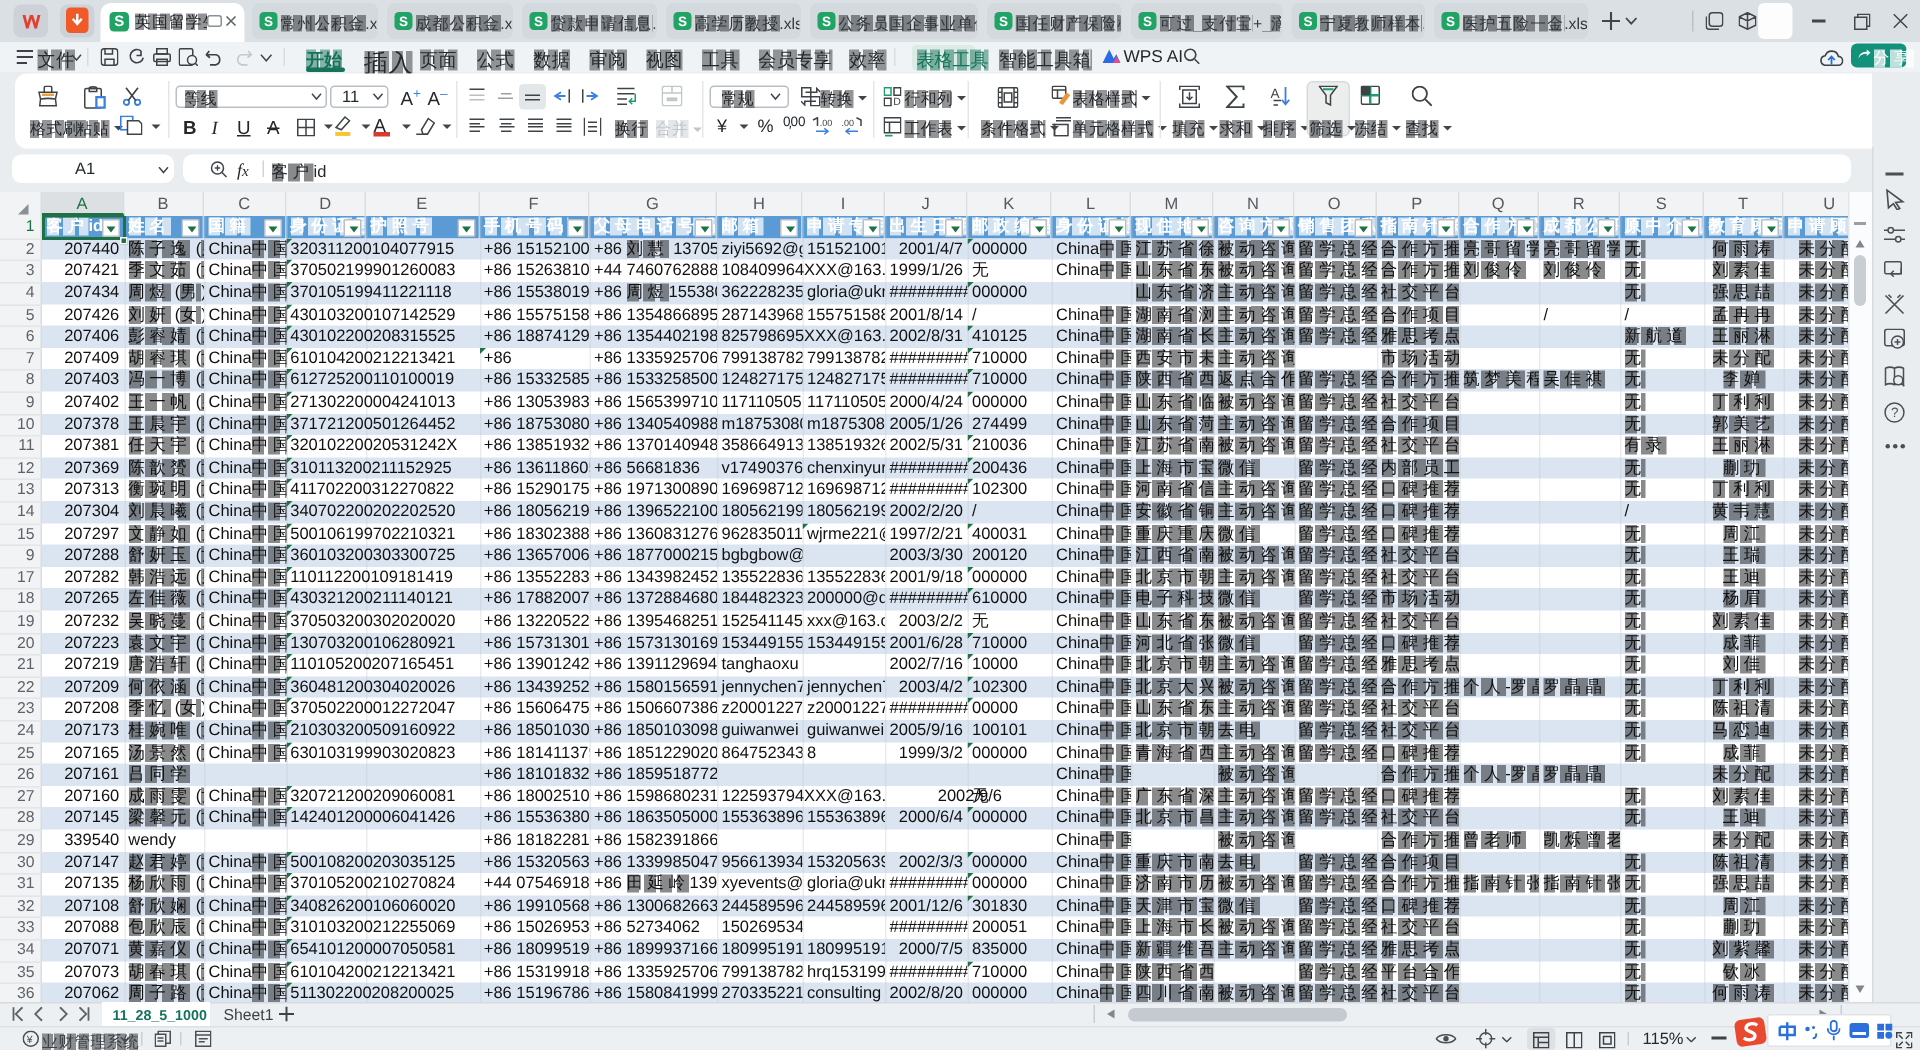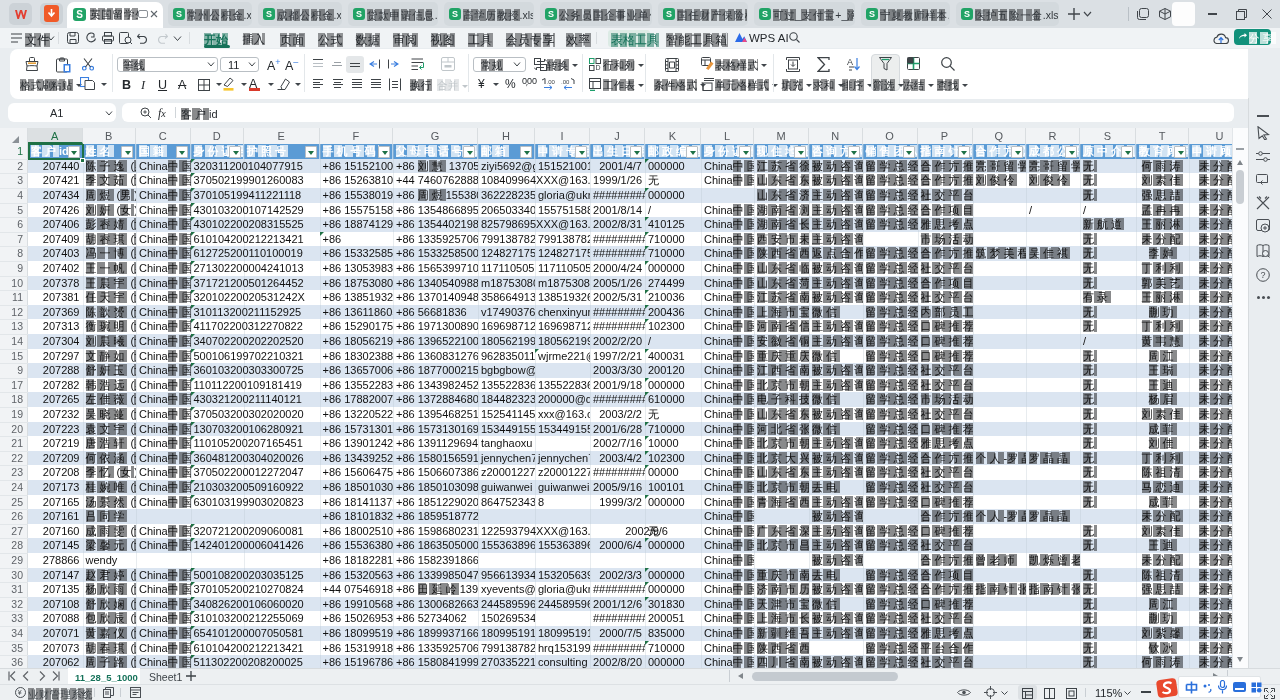--- a/index.html
+++ b/index.html
@@ -117,21 +117,21 @@
   </svg>
 <svg class="icon" style="left:157px;top:32.5px" width="11" height="11" viewBox="0 0 11 11">
     <path d="M8.5 1 L10.5 3.5 L8 5.5 M10.2 3.5 H4 A3.5 3.5 0 0 0 4 10.2 H8" fill="none" stroke="#c3c9cd" stroke-width="1.1"></path>
   </svg>
 <svg class="icon" style="left:173px;top:36px" width="9" height="6" viewBox="0 0 9 6">
     <path d="M1 0.5 L4.5 4.5 L8 0.5" stroke="#41464b" fill="none"></path>
   </svg>
 <div class="sep" style="left:189px;top:32px;height:12px"></div>
 <div class="ab" style="left:204px;top:31.5px;font-size:12px;font-weight:bold;color:#16725a"><i class="kt">开始</i></div>
 <div class="ab" style="left:203.5px;top:45.2px;width:26px;height:2.6px;background:#16725a;border-radius:2px"></div>
-<div class="ab" style="left:242.5px;top:31.5px;font-size:11px;color:#24282c"><i class="km">插入</i></div>
+<div class="ab" style="left:242.5px;top:31.5px;font-size:16px;color:#24282c"><i class="km">插入</i></div>
 <div class="ab" style="left:280px;top:31.5px;font-size:12px;color:#24282c"><i class="km">页面</i></div>
 <div class="ab" style="left:318px;top:31.5px;font-size:12px;color:#24282c"><i class="km">公式</i></div>
 <div class="ab" style="left:355.5px;top:31.5px;font-size:12px;color:#24282c"><i class="km">数据</i></div>
 <div class="ab" style="left:393px;top:31.5px;font-size:12px;color:#24282c"><i class="km">审阅</i></div>
 <div class="ab" style="left:430.5px;top:31.5px;font-size:12px;color:#24282c"><i class="km">视图</i></div>
 <div class="ab" style="left:468px;top:31.5px;font-size:12px;color:#24282c"><i class="km">工具</i></div>
 <div class="ab" style="left:505.5px;top:31.5px;font-size:12px;color:#24282c"><i class="km">会员专享</i></div>
 <div class="ab" style="left:566px;top:31.5px;font-size:12px;color:#24282c"><i class="km">效率</i></div>
 <div class="sep" style="left:596px;top:32px;height:12px"></div>
 <div class="ab" style="left:608px;top:29.5px;width:42px;height:17px;background:#dcebe5;border-radius:3px"></div>
@@ -601,21 +601,21 @@
     <div class="cell" style="left:917.5px;top:43.785px;width:55px;height:14.6px;"><i class="k">社交平台</i>,/</div>
     <div class="cell" style="left:1080px;top:43.785px;width:56px;height:14.6px;"><i class="k">无</i></div>
     <div class="cell" style="left:1136px;top:43.785px;width:53px;height:14.6px;text-align:center;"><i class="k">强思喆</i></div>
     <div class="cell" style="left:1189px;top:43.785px;width:62px;height:14.6px;text-align:center;"><i class="k">未分配</i></div>
     <div class="cell" style="left:28px;top:58.38px;width:54.5px;height:14.6px;text-align:right;">207426</div>
     <div class="cell" style="left:82.5px;top:58.38px;width:53.5px;height:14.6px;"><i class="k">刘妍</i> (<i class="k">女</i>)</div>
     <div class="cell" style="left:136px;top:58.38px;width:54.5px;height:14.6px;">China<i class="k">中国</i></div>
     <div class="cell" style="left:190.5px;top:58.38px;width:129px;height:14.6px"><div class="gtri"></div>430103200107142529</div>
     <div class="cell" style="left:319.5px;top:58.38px;width:73.5px;height:14.6px;">+86 15575158312</div>
     <div class="cell" style="left:393px;top:58.38px;width:85px;height:14.6px;">+86 13548668953</div>
-    <div class="cell" style="left:478px;top:58.38px;width:57px;height:14.6px;">206503340</div>
+    <div class="cell" style="left:478px;top:58.38px;width:57px;height:14.6px;">287143968</div>
     <div class="cell" style="left:535px;top:58.38px;width:55px;height:14.6px;">1557515883</div>
     <div class="cell" style="left:590px;top:58.38px;width:55px;height:14.6px;text-align:right;">2001/8/14</div>
     <div class="cell" style="left:645px;top:58.38px;width:56px;height:14.6px;">/</div>
     <div class="cell" style="left:701px;top:58.38px;width:53px;height:14.6px;">China<i class="k">中国</i></div>
     <div class="cell" style="left:754px;top:58.38px;width:55px;height:14.6px;"><i class="k">湖南省浏阳市</i></div>
     <div class="cell" style="left:809px;top:58.38px;width:53.5px;height:14.6px;"><i class="k">主动咨询</i></div>
     <div class="cell" style="left:862.5px;top:58.38px;width:55px;height:14.6px;"><i class="k">留学总经办</i></div>
     <div class="cell" style="left:917.5px;top:58.38px;width:55px;height:14.6px;"><i class="k">合作项目</i>-</div>
     <div class="cell" style="left:1026px;top:58.38px;width:54px;height:14.6px;">/</div>
     <div class="cell" style="left:1080px;top:58.38px;width:56px;height:14.6px;">/</div>
@@ -1020,21 +1020,21 @@
     <div class="cell" style="left:590px;top:394.065px;width:55px;height:14.6px;text-align:right;">2000/6/4</div>
     <div class="cell" style="left:645px;top:394.065px;width:56px;height:14.6px;"><div class="gtri"></div>000000</div>
     <div class="cell" style="left:701px;top:394.065px;width:53px;height:14.6px;">China<i class="k">中国</i></div>
     <div class="cell" style="left:754px;top:394.065px;width:55px;height:14.6px;"><i class="k">北京市昌平区</i></div>
     <div class="cell" style="left:809px;top:394.065px;width:53.5px;height:14.6px;"><i class="k">主动咨询</i></div>
     <div class="cell" style="left:862.5px;top:394.065px;width:55px;height:14.6px;"><i class="k">留学总经办</i></div>
     <div class="cell" style="left:917.5px;top:394.065px;width:55px;height:14.6px;"><i class="k">社交平台</i>,/</div>
     <div class="cell" style="left:1080px;top:394.065px;width:56px;height:14.6px;"><i class="k">无</i></div>
     <div class="cell" style="left:1136px;top:394.065px;width:53px;height:14.6px;text-align:center;"><i class="k">王迪</i></div>
     <div class="cell" style="left:1189px;top:394.065px;width:62px;height:14.6px;text-align:center;"><i class="k">未分配</i></div>
-    <div class="cell" style="left:28px;top:408.66px;width:54.5px;height:14.6px;text-align:right;">278866</div>
+    <div class="cell" style="left:28px;top:408.66px;width:54.5px;height:14.6px;text-align:right;">339540</div>
     <div class="cell" style="left:82.5px;top:408.66px;width:53.5px;height:14.6px;">wendy</div>
     <div class="cell" style="left:319.5px;top:408.66px;width:73.5px;height:14.6px;">+86 18182281346</div>
     <div class="cell" style="left:393px;top:408.66px;width:85px;height:14.6px;">+86 15823918661</div>
     <div class="cell" style="left:701px;top:408.66px;width:53px;height:14.6px;">China<i class="k">中国</i></div>
     <div class="cell" style="left:809px;top:408.66px;width:53.5px;height:14.6px;"><i class="k">被动咨询</i></div>
     <div class="cell" style="left:917.5px;top:408.66px;width:55px;height:14.6px;"><i class="k">合作方推荐</i></div>
     <div class="cell" style="left:972.5px;top:408.66px;width:53.5px;height:14.6px;"><i class="k">曾老师</i></div>
     <div class="cell" style="left:1026px;top:408.66px;width:54px;height:14.6px;"><i class="k">凯烁曾老师</i></div>
     <div class="cell" style="left:1136px;top:408.66px;width:53px;height:14.6px;text-align:center;"><i class="k">未分配</i></div>
     <div class="cell" style="left:1189px;top:408.66px;width:62px;height:14.6px;text-align:center;"><i class="k">未分配</i></div>

